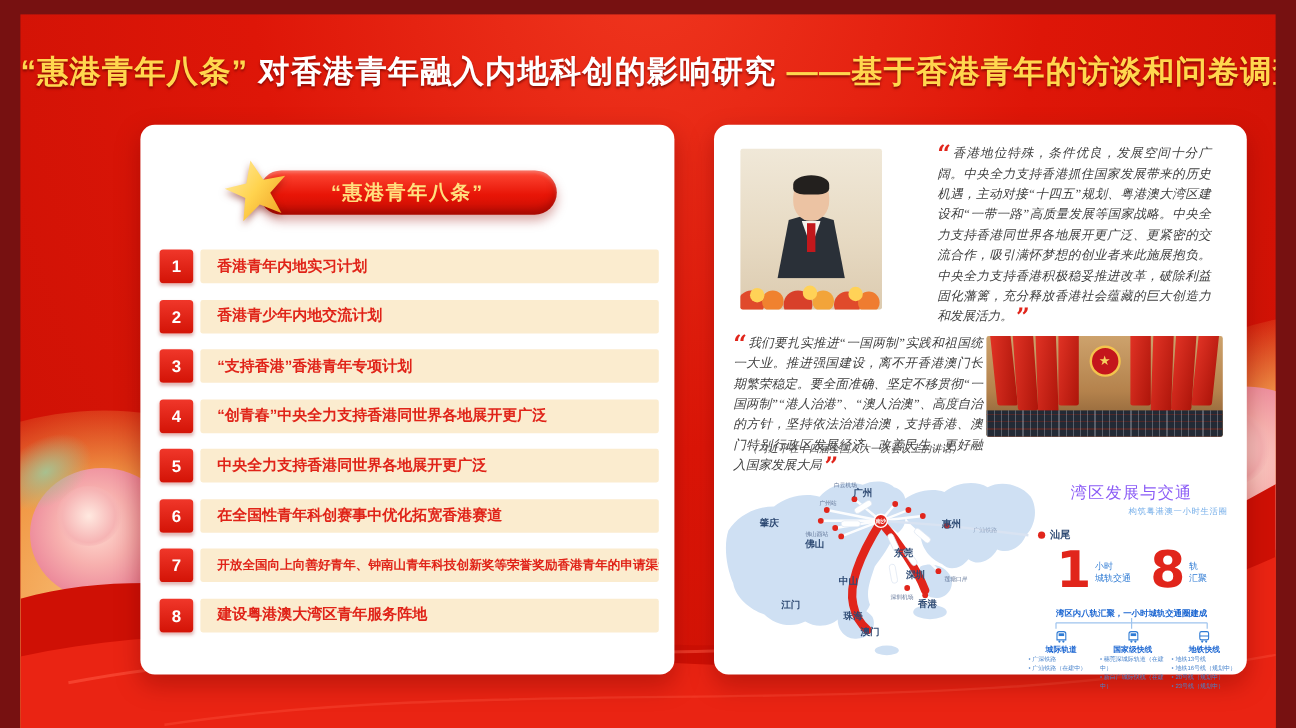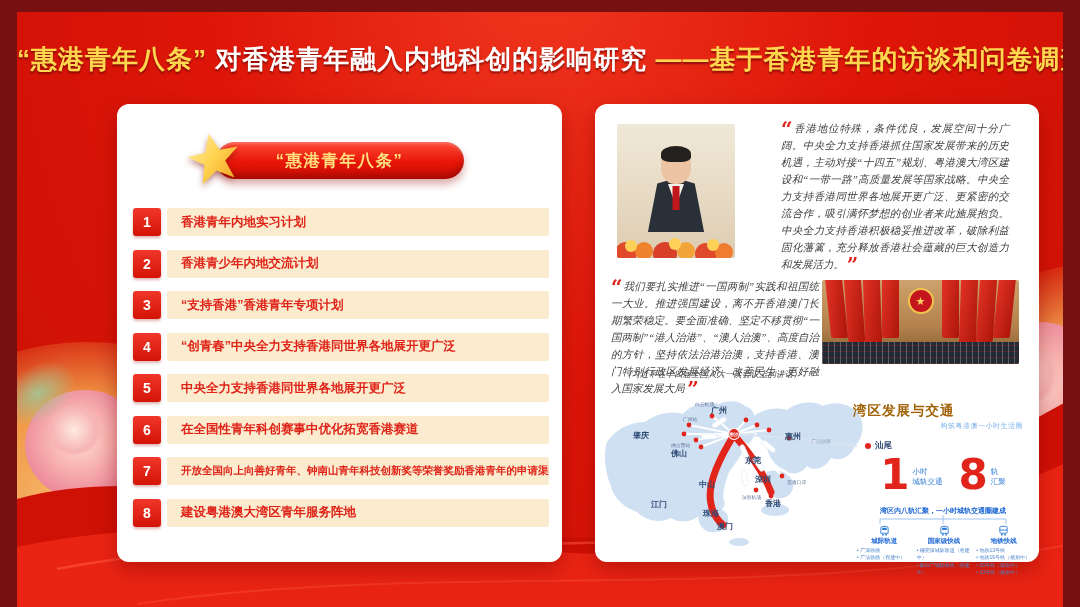--- a/index.html
+++ b/index.html
@@ -78,22 +78,22 @@
     border-radius:2px;}
   .emblem{position:absolute;left:50%;top:8px;transform:translateX(-50%);width:26px;height:26px;border-radius:50%;
     background:#c4161c;border:2px solid #f3c44d;display:flex;align-items:center;justify-content:center;
     color:#f6d060;font-size:11px;line-height:1;}
   .crowd{position:absolute;left:0;bottom:0;width:100%;height:22px;background:#232a35;
     background-image:repeating-linear-gradient(90deg, rgba(230,235,245,.28) 0 1px, transparent 1px 6px),
       repeating-linear-gradient(0deg, rgba(120,40,30,.5) 0 1px, transparent 1px 6px);}
   
   #gba-map{position:absolute;left:4px;top:288px;width:268px;height:168px;}
   #bay-panel{position:absolute;left:258px;top:290px;width:180px;height:166px;}
-  #bay-title{position:absolute;top:8px;width:100%;color:#a16207;font-size:13.5px;
-    font-weight:bold;letter-spacing:1px;}
+  #bay-title{position:absolute;top:8px;width:100%;text-align:center;color:#8b5cf6;font-size:13.5px;
+    font-weight:normal;letter-spacing:1px;}
   #bay-subtitle{position:absolute;top:27px;right:10px;color:#7ab1ea;font-size:7px;letter-spacing:.5px;}
   #shanwei{position:absolute;left:12px;top:46px;display:flex;align-items:center;gap:4px;
     color:#2e4a73;font-size:8.5px;font-weight:bold;}
   #shanwei .dot{width:6px;height:6px;border-radius:50%;background:#e1251b;}
   #stats{position:absolute;top:60px;left:0;width:100%;display:flex;justify-content:center;gap:16px;}
   .stat{display:flex;align-items:flex-start;}
   .stat .digit{color:#e1251b;font-size:42px;font-weight:bold;line-height:1;font-family:"DejaVu Sans",sans-serif;}
   .stat .lbls{display:flex;flex-direction:column;margin:13px 0 0 3px;color:#2f7bd4;font-size:7.5px;line-height:1.3;}
   #bay-banner{position:absolute;top:112px;width:100%;text-align:center;color:#1b66d2;font-size:7px;font-weight:bold;}
   #bracket{position:absolute;top:121px;left:15px;width:150px;height:10px;}

